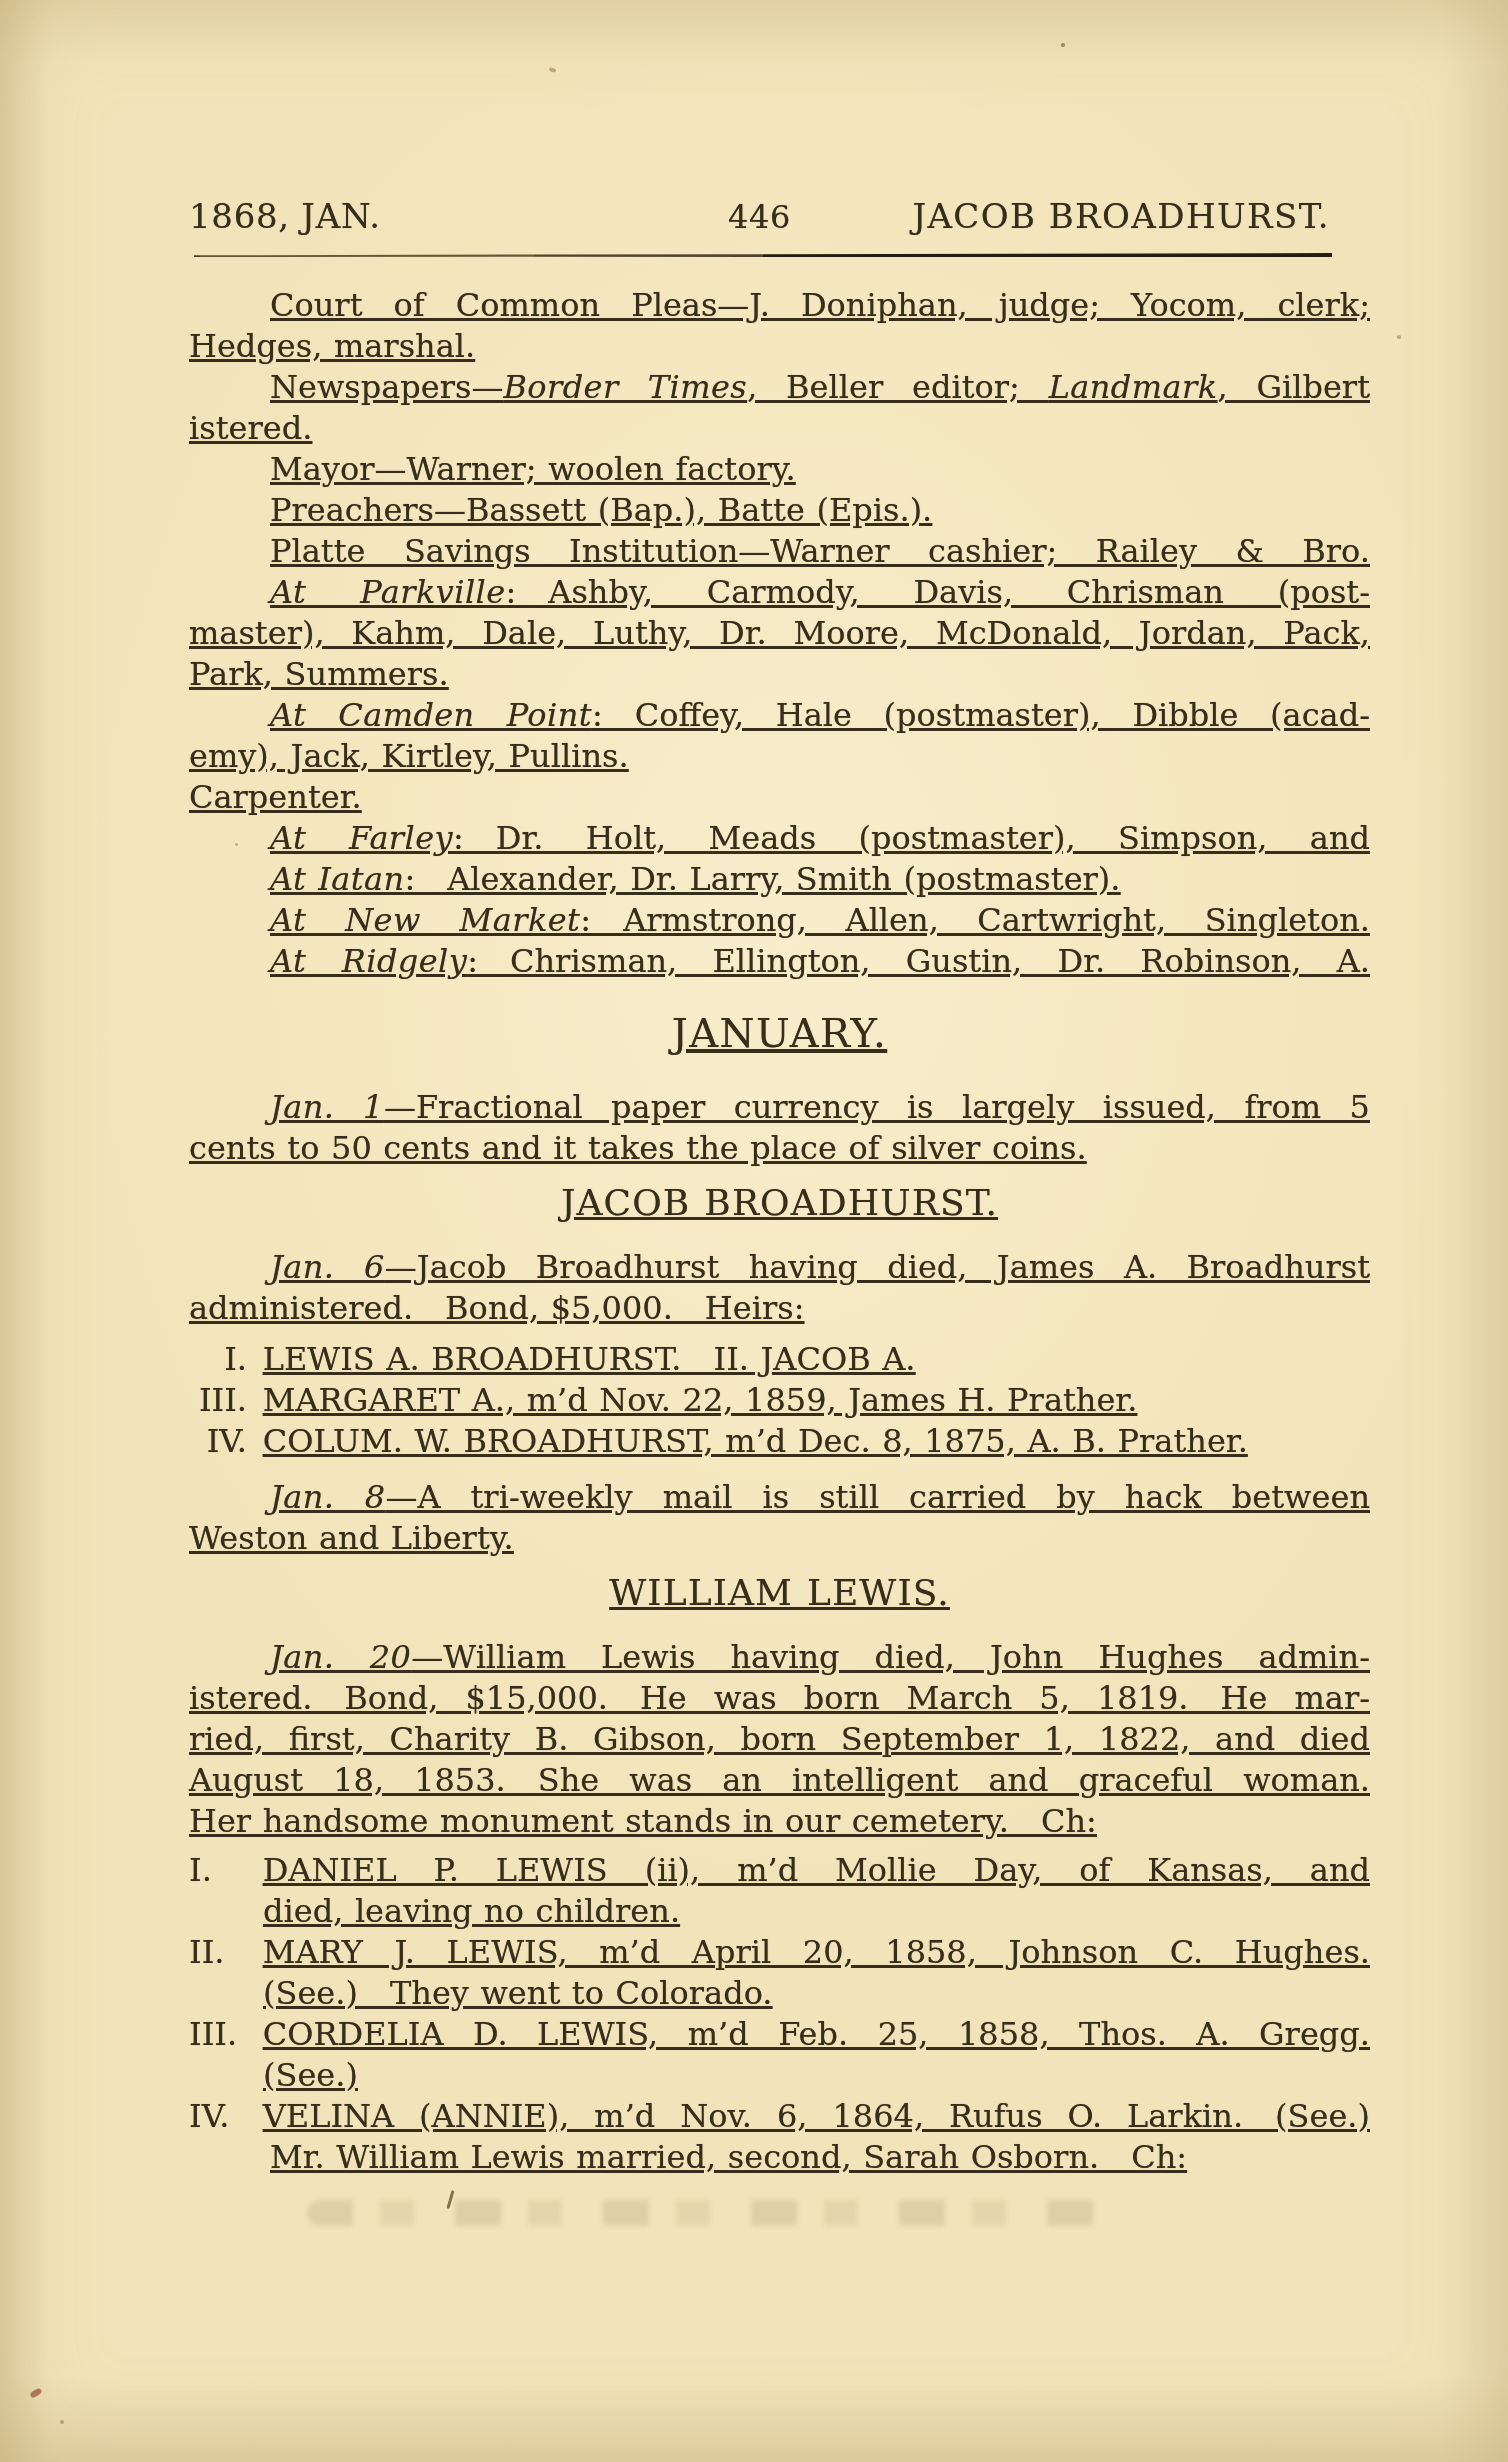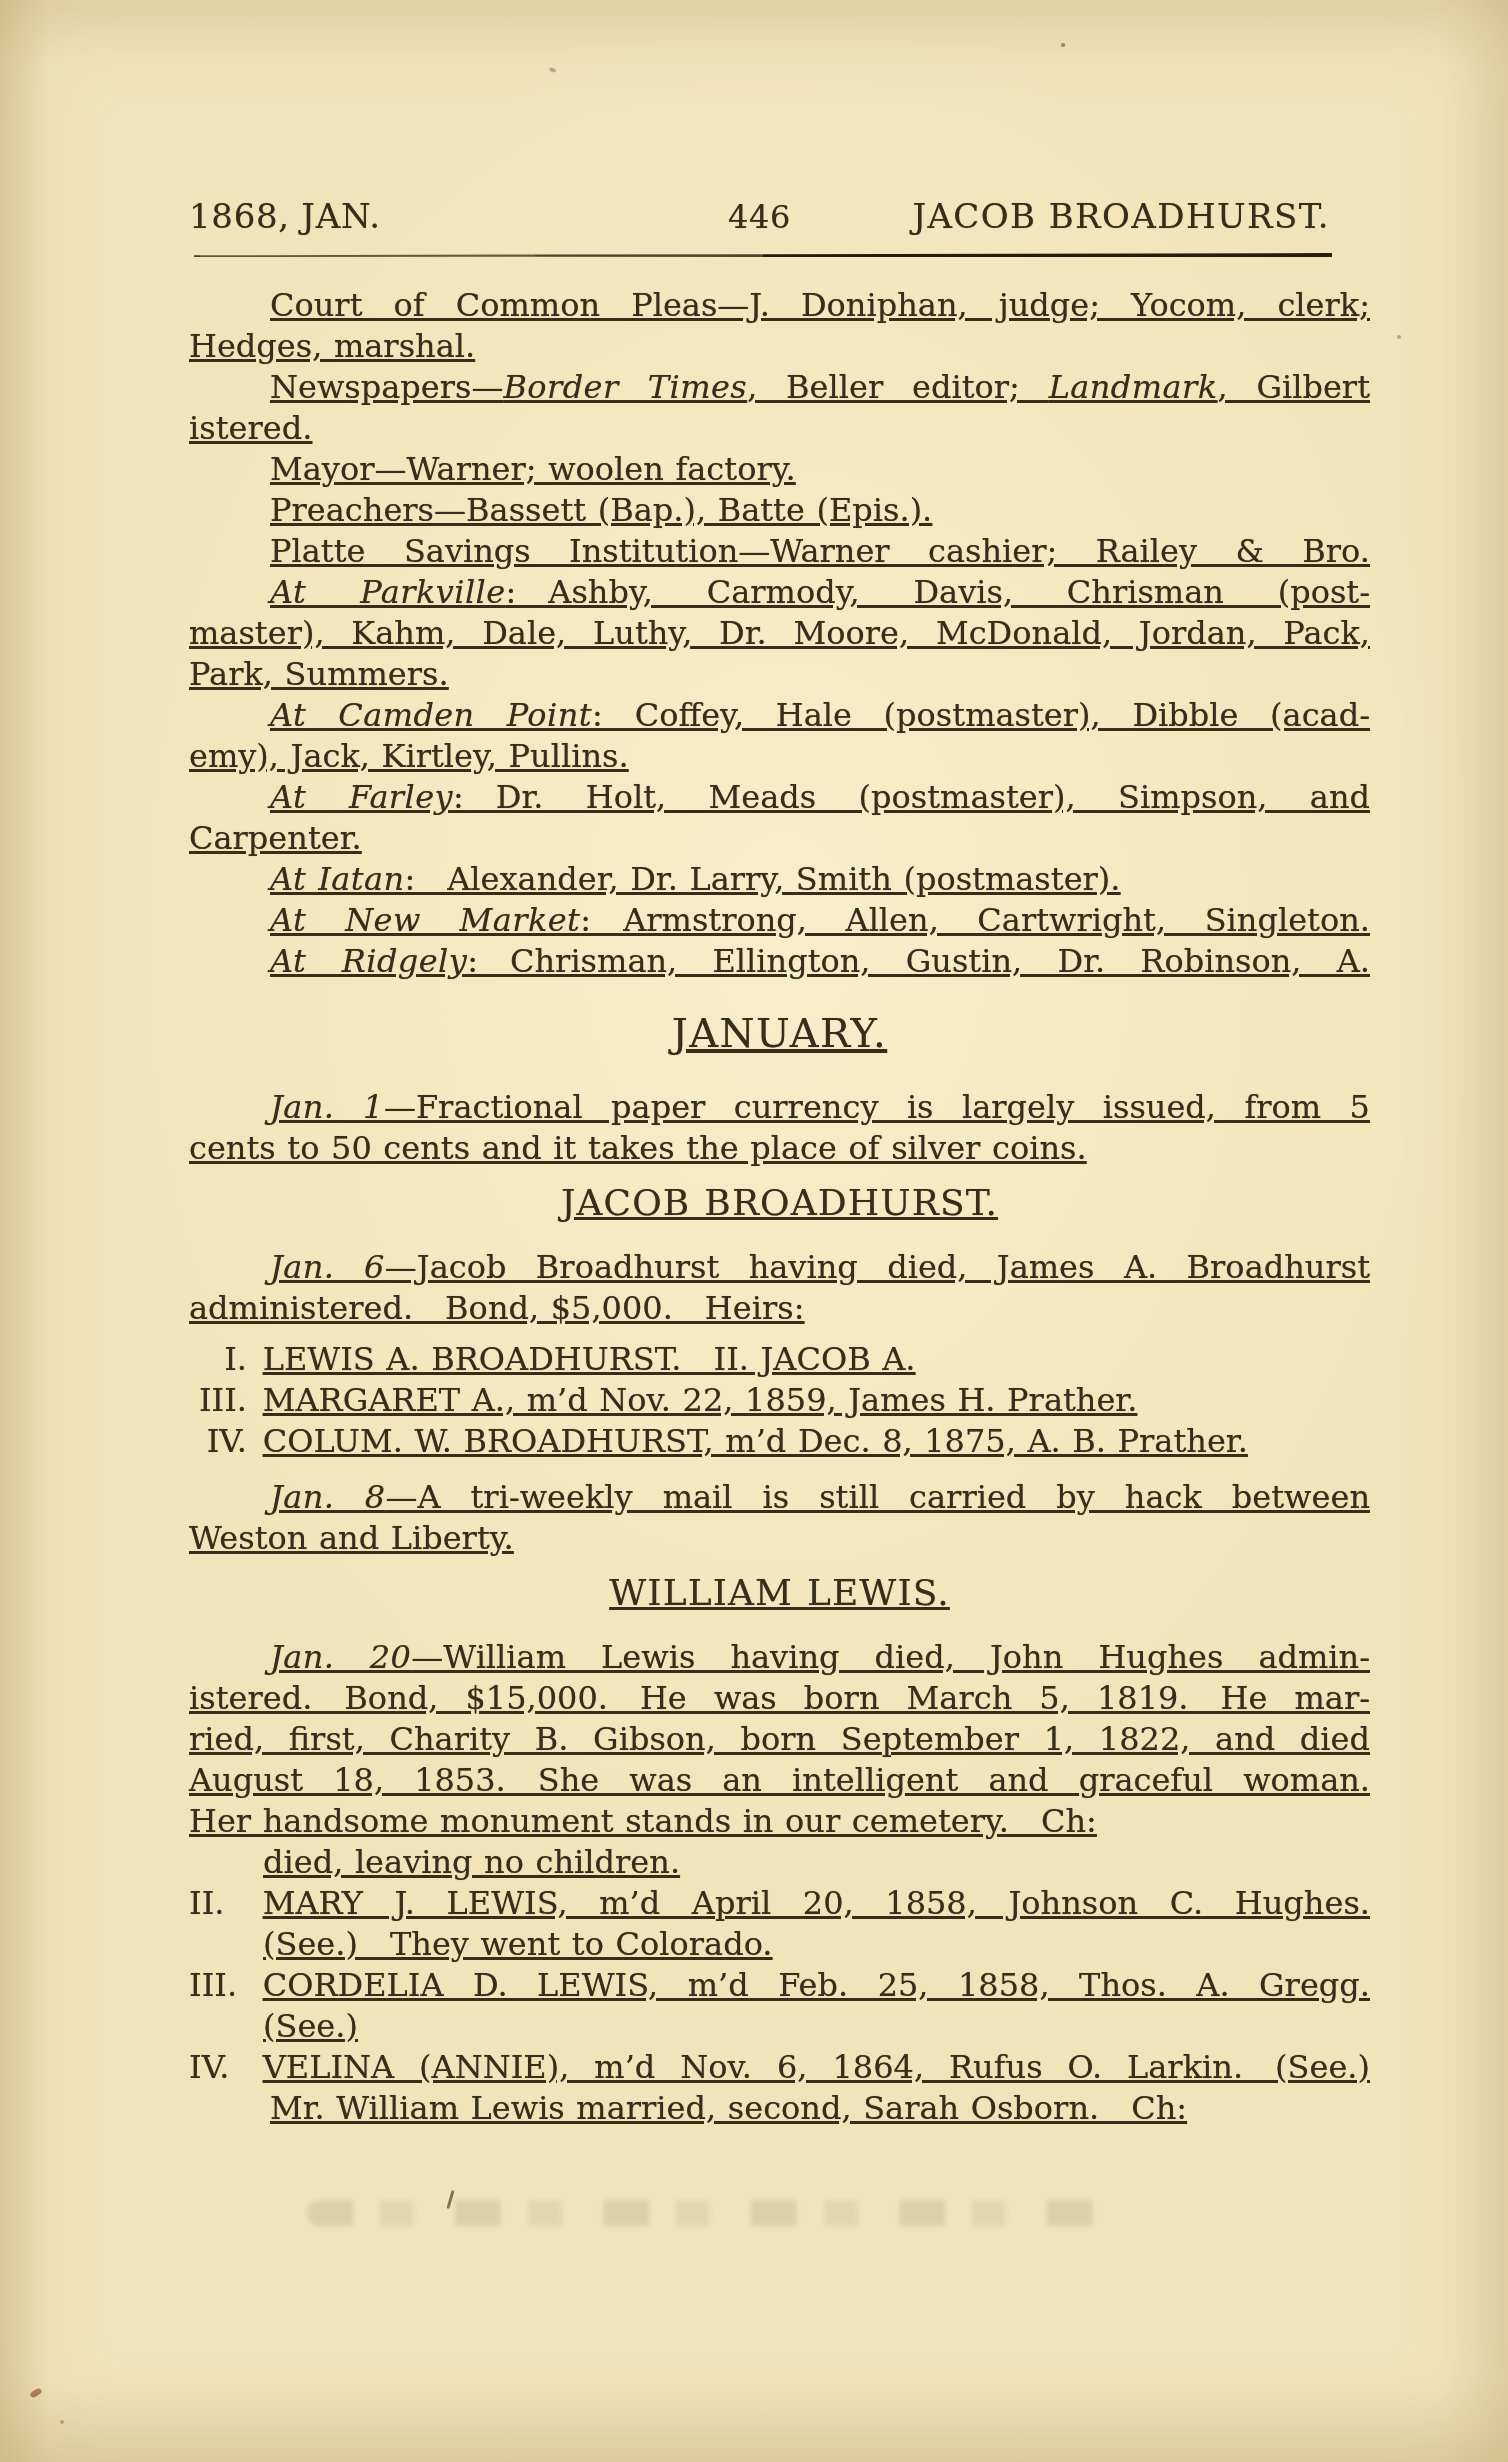--- a/index.html
+++ b/index.html
@@ -97,42 +97,43 @@
       <div class="tl ind just"><span>Newspapers—</span><i>Border Times</i><span>, Beller editor; </span><i>Landmark</i><span>, Gilbert</span></div>
       <div class="tl"><span>istered.</span></div>
       <div class="tl ind"><span>Mayor—Warner; woolen factory.</span></div>
       <div class="tl ind"><span>Preachers—Bassett (Bap.), Batte (Epis.).</span></div>
       <div class="tl ind just"><span>Platte Savings Institution—Warner cashier; Railey &amp; Bro.</span></div>
       <div class="tl ind just"><i>At Parkville</i><span>: Ashby, Carmody, Davis, Chrisman (post-</span></div>
       <div class="tl just"><span>master), Kahm, Dale, Luthy, Dr. Moore, McDonald, Jordan, Pack,</span></div>
       <div class="tl"><span>Park, Summers.</span></div>
       <div class="tl ind just"><i>At Camden Point</i><span>: Coffey, Hale (postmaster), Dibble (acad-</span></div>
       <div class="tl"><span>emy), Jack, Kirtley, Pullins.</span></div>
+      <div class="tl"><span>Carpenter.</span></div>
       <div class="tl ind just"><i>At Farley</i><span>: Dr. Holt, Meads (postmaster), Simpson, and</span></div>
-      <div class="tl"><span>Carpenter.</span></div>
       <div class="tl ind"><i>At Iatan</i><span>: Alexander, Dr. Larry, Smith (postmaster).</span></div>
       <div class="tl ind just"><i>At New Market</i><span>: Armstrong, Allen, Cartwright, Singleton.</span></div>
       <div class="tl ind just"><i>At Ridgely</i><span>: Chrisman, Ellington, Gustin, Dr. Robinson, A.</span></div>
       <div class="heading h1"><span>JANUARY.</span></div>
       <div class="tl ind just"><i>Jan. 1</i><span>—Fractional paper currency is largely issued, from 5</span></div>
       <div class="tl"><span>cents to 50 cents and it takes the place of silver coins.</span></div>
       <div class="heading h2"><span>JACOB BROADHURST.</span></div>
       <div class="tl ind just"><i>Jan. 6</i><span>—Jacob Broadhurst having died, James A. Broadhurst</span></div>
       <div class="tl"><span>administered. Bond, $5,000. Heirs:</span></div>
       <div class="tl li mt14"><span class="num">I.</span><span>LEWIS A. BROADHURST. II. JACOB A.</span></div>
       <div class="tl li"><span class="num">III.</span><span>MARGARET A., m’d Nov. 22, 1859, James H. Prather.</span></div>
       <div class="tl li"><span class="num">IV.</span><span>COLUM. W. BROADHURST, m’d Dec. 8, 1875, A. B. Prather.</span></div>
       <div class="tl ind just mt20"><i>Jan. 8</i><span>—A tri-weekly mail is still carried by hack between</span></div>
       <div class="tl"><span>Weston and Liberty.</span></div>
       <div class="heading h2"><span>WILLIAM LEWIS.</span></div>
       <div class="tl ind just"><i>Jan. 20</i><span>—William Lewis having died, John Hughes admin-</span></div>
       <div class="tl just"><span>istered. Bond, $15,000. He was born March 5, 1819. He mar-</span></div>
       <div class="tl just"><span>ried, first, Charity B. Gibson, born September 1, 1822, and died</span></div>
       <div class="tl just"><span>August 18, 1853. She was an intelligent and graceful woman.</span></div>
       <div class="tl"><span>Her handsome monument stands in our cemetery. Ch:</span></div>
+      <div class="tl li just mt12"><span class="num">I.</span><span>DANIEL P. LEWIS (ii), m’d Mollie Day, of Kansas, and</span></div>
       <div class="tl cont"><span>died, leaving no children.</span></div>
       <div class="tl li just"><span class="num">II.</span><span>MARY J. LEWIS, m’d April 20, 1858, Johnson C. Hughes.</span></div>
       <div class="tl cont"><span>(See.) They went to Colorado.</span></div>
       <div class="tl li just"><span class="num">III.</span><span>CORDELIA D. LEWIS, m’d Feb. 25, 1858, Thos. A. Gregg.</span></div>
       <div class="tl cont"><span>(See.)</span></div>
       <div class="tl li just"><span class="num">IV.</span><span>VELINA (ANNIE), m’d Nov. 6, 1864, Rufus O. Larkin. (See.)</span></div>
       <div class="tl ind"><span>Mr. William Lewis married, second, Sarah Osborn. Ch:</span></div>
     </main>
 
   <div class="ghost-band"></div>

